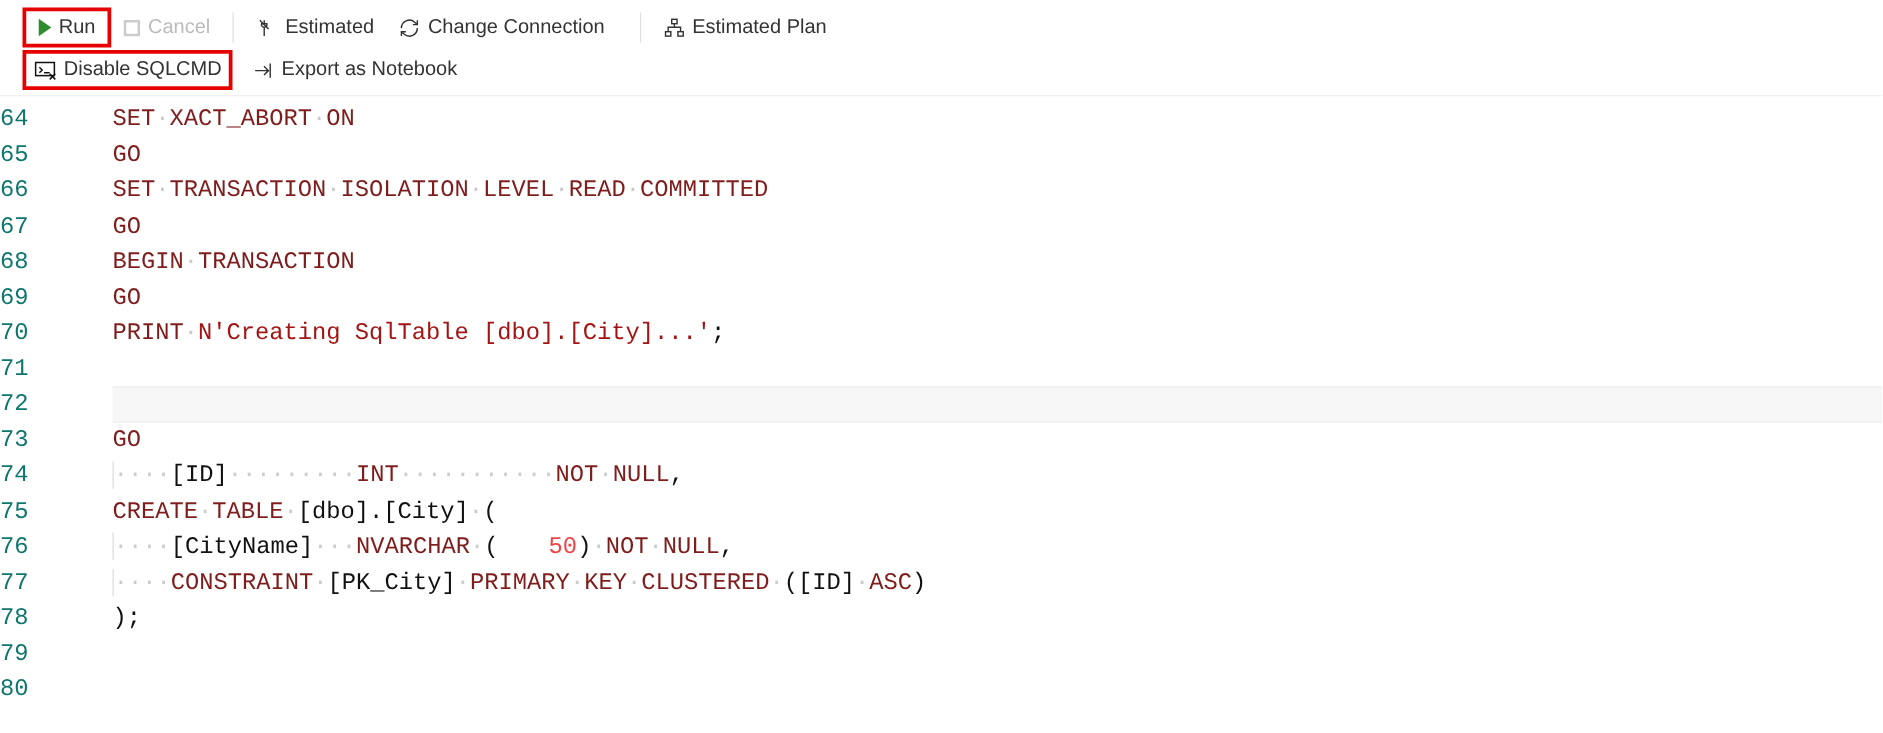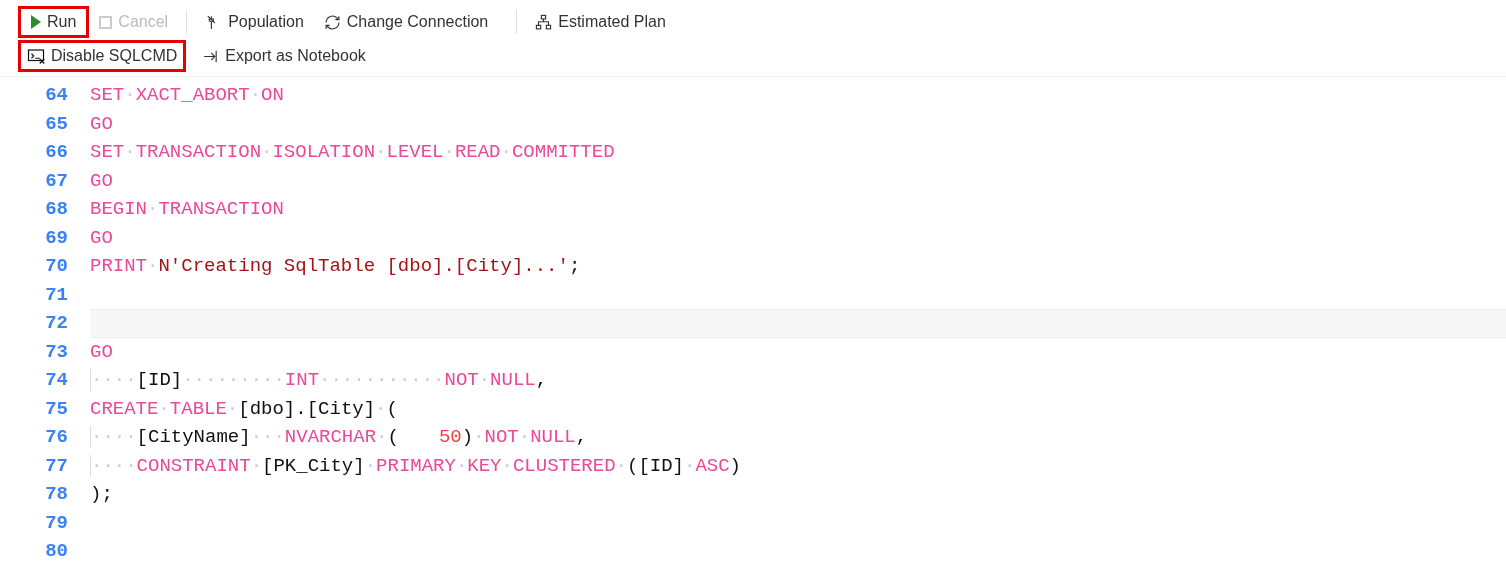--- a/index.html
+++ b/index.html
@@ -81,31 +81,29 @@
     
     .editor {
       font-family: Consolas, "Courier New", monospace;
       font-size: 19px;
       line-height: 28.5px;
       display: flex;
       padding-top: 4px;
     }
     .gutter {
       width: 90px;
-      text-align: right;
-      color: #3b82f6;
+      color: #0f766e;
       padding-right: 22px;
       user-select: none;
-      font-weight: bold;
     }
     .gutter div { height: 28.5px; }
     .code { flex: 1; position: relative; }
     .code-line { height: 28.5px; white-space: pre; }
     .indent-guide { border-left: 1px solid #ddd; padding-left: 0; }
-    .tok-kw   { color: #ec4899; }
+    .tok-kw   { color: #7f1d1d; }
     .tok-id   { color: #111; }
     .tok-str  { color: #a31515; }
     .tok-num  { color: #ef4444; margin-left: 40px; }
     .tok-punc { color: #111; }
     .tok-ws   { color: #ccc; }
     .current-line {
       background: #f7f7f7;
       border-top: 1px solid #eee;
       border-bottom: 1px solid #eee;
     }
@@ -124,21 +122,21 @@
     <span class="tb-btn disabled">
       <span class="cancel-icon"></span>
       <span>Cancel</span>
     </span>
     <span class="tb-sep"></span>
     <span class="tb-btn">
       <svg class="icon-svg" width="17" height="17" viewBox="0 0 24 24" fill="none" stroke="#333" stroke-width="1.6">
         <path d="M9 3v4M9 11v10M6 7h6a3 3 0 0 1-3 4 3 3 0 0 1-3-4z"></path>
           <line x1="4" y1="3" x2="14" y2="13"></line>
       </svg>
-      <span>Population</span>
+      <span>Estimated</span>
     </span>
     <span class="tb-btn">
       <svg class="icon-svg" width="17" height="17" viewBox="0 0 24 24" fill="none" stroke="#333" stroke-width="1.6">
         <path d="M3 12a9 9 0 0 1 15-6.7L21 8M21 12a9 9 0 0 1-15 6.7L3 16"></path>
           <path d="M21 3v5h-5M3 21v-5h5"></path>
       </svg>
       <span>Change Connection</span>
     </span>
     <span class="tb-sep" style="margin-left:18px"></span>
     <span class="tb-btn">

